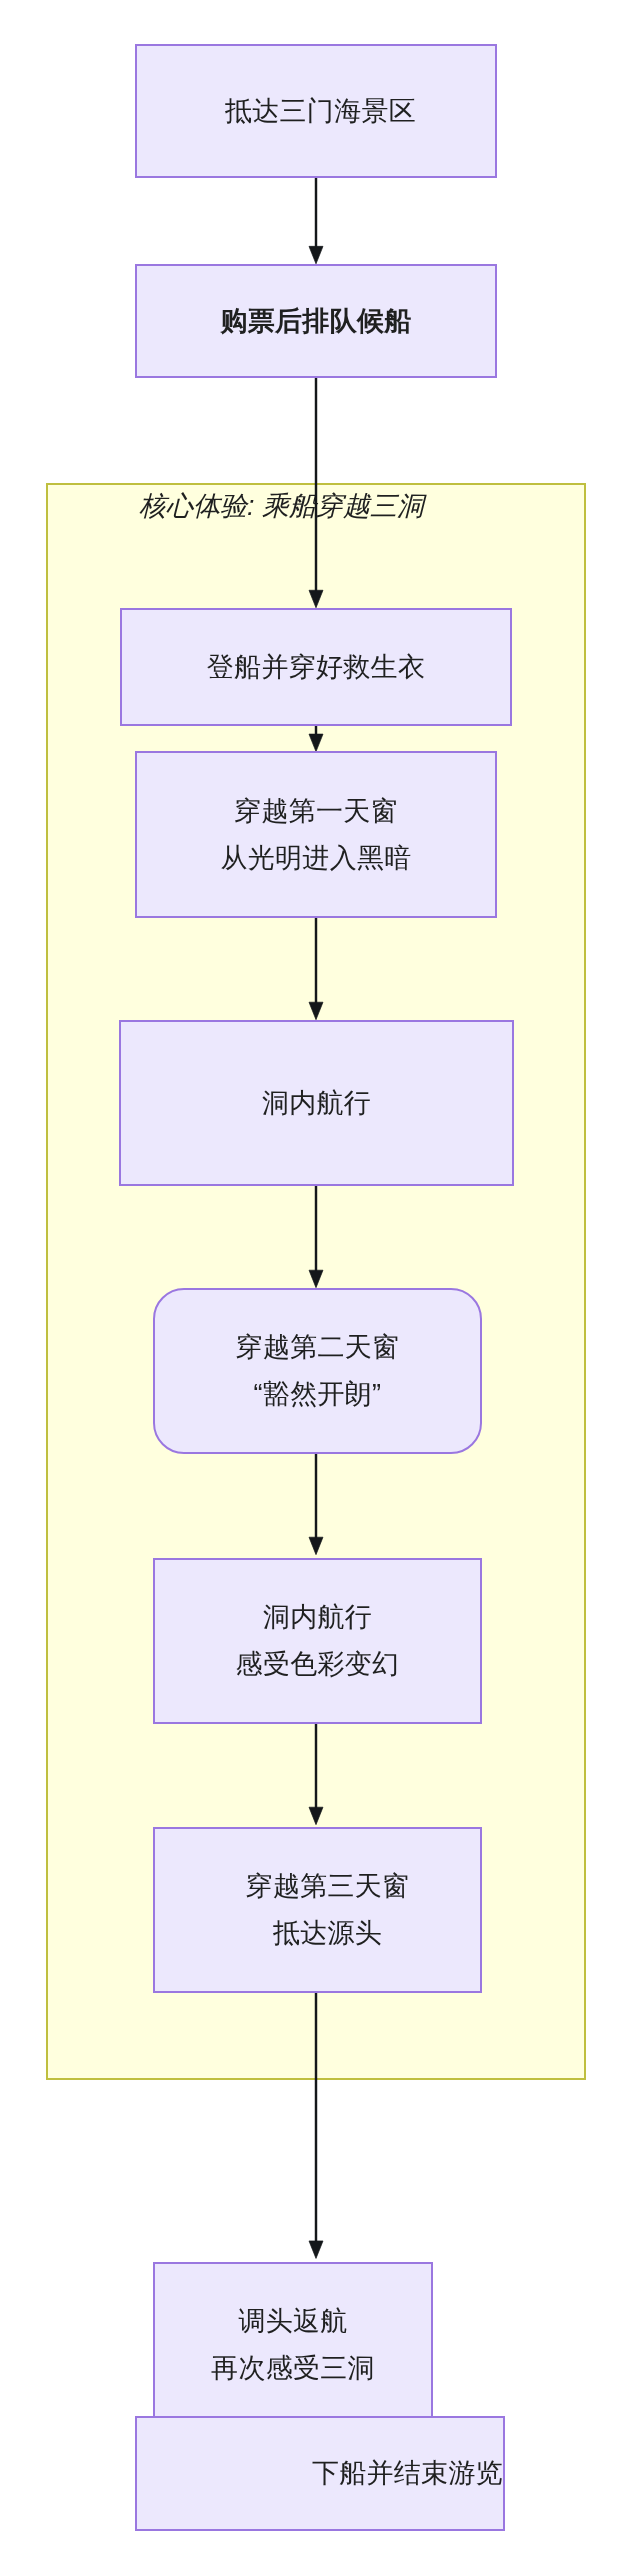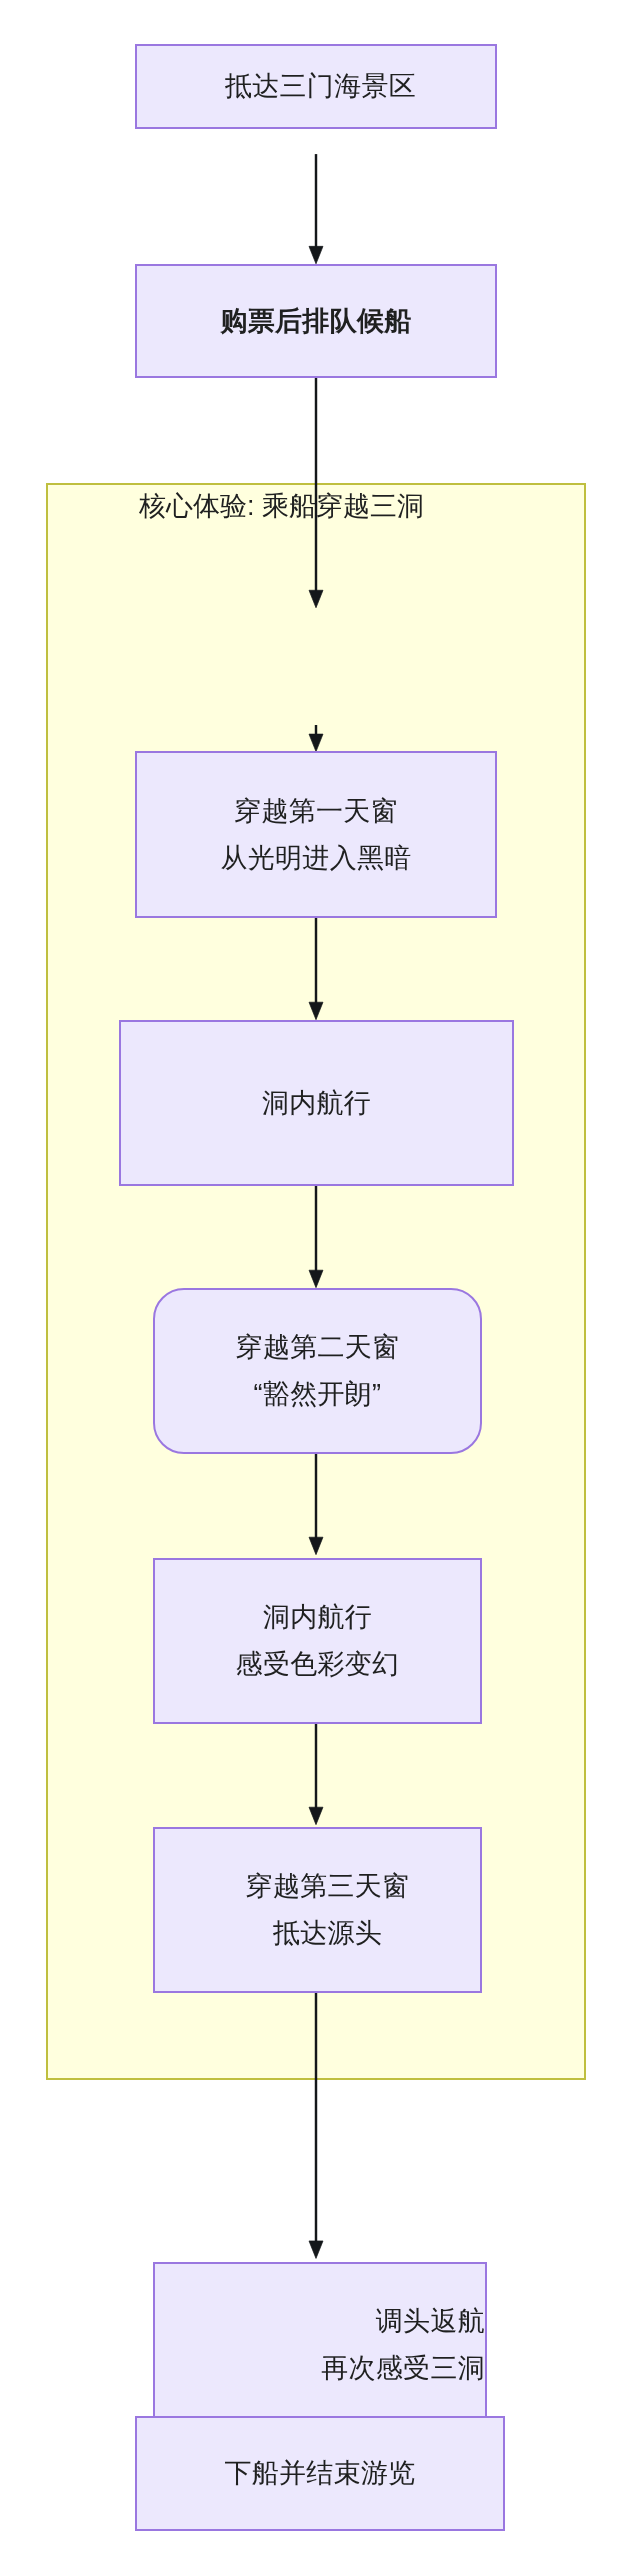--- a/index.html
+++ b/index.html
@@ -69,21 +69,21 @@
     stroke-width: 1;
   }
 </style>
 </head>
 <body>
 
 <div id="canvas">
 
   <div class="subgraph" style="left:46px; top:483px; width:540px; height:1597px;"></div>
 
-  <div class="subgraph-title" style="left:139px; top:490px;">核心体验: 乘船穿越三洞</div>
+  <div class="subgraph-title" style="left:139px; top:490px;font-style:italic;">核心体验: 乘船穿越三洞</div>
 
   <svg class="edge" style="left:0px; top:154px; width:632px; height:119px;" viewBox="0 0 904 170" width="632" height="119">
     <line x1="452" y1="0" x2="452" y2="140"></line>
     <polygon points="452,157 442,132 462,132"></polygon>
   </svg>
 
   <svg class="edge" style="left:0px; top:372px; width:632px; height:245px;" viewBox="0 0 904 350" width="632" height="245">
     <line x1="452" y1="0" x2="452" y2="320"></line>
     <polygon points="452,337 442,312 462,312"></polygon>
   </svg>
@@ -116,28 +116,31 @@
   <svg class="edge" style="left:0px; top:1987px; width:632px; height:280px;" viewBox="0 0 904 400" width="632" height="280">
     <line x1="452" y1="0" x2="452" y2="371"></line>
     <polygon points="452,388 442,363 462,363"></polygon>
   </svg>
 
   <svg class="edge" style="left:0px; top:2423px; width:632px; height:115px;" viewBox="0 0 904 165" width="632" height="115">
     <line x1="452" y1="0" x2="452" y2="136"></line>
     <polygon points="452,153 442,128 462,128"></polygon>
   </svg>
 
-  <div class="node" style="left:135px; top:44px; width:362px; height:85px;padding-left:9px;">
+  <div class="node" style="left:135px; top:44px; width:362px; height:134px;padding-left:9px;">
     <span class="line">抵达三门海景区</span>
   </div>
 
   <div class="node" style="left:135px; top:264px; width:362px; height:114px;font-weight:bold;">
     <span class="line">购票后排队候船</span>
   </div>
 
+  <div class="node" style="left:120px; top:608px; width:392px; height:118px;">
+    <span class="line">登船并穿好救生衣</span>
+  </div>
 
   <div class="node" style="left:135px; top:751px; width:362px; height:167px;">
     <span class="line">穿越第一天窗</span>
     <span class="line">从光明进入黑暗</span>
   </div>
 
   <div class="node" style="left:119px; top:1020px; width:395px; height:166px;">
     <span class="line">洞内航行</span>
   </div>
 
@@ -149,23 +152,23 @@
   <div class="node" style="left:153px; top:1558px; width:329px; height:166px;">
     <span class="line">洞内航行</span>
     <span class="line">感受色彩变幻</span>
   </div>
 
   <div class="node" style="left:153px; top:1827px; width:329px; height:166px;padding-left:20px;">
     <span class="line">穿越第三天窗</span>
     <span class="line">抵达源头</span>
   </div>
 
-  <div class="node" style="left:153px; top:2262px; width:334px; height:166px;align-items:flex-end;">
+  <div class="node" style="left:153px; top:2262px; width:280px; height:166px;">
     <span class="line">调头返航</span>
     <span class="line">再次感受三洞</span>
   </div>
 
-  <div class="node" style="left:135px; top:2416px; width:370px; height:115px;">
+  <div class="node" style="left:135px; top:2416px; width:370px; height:115px;align-items:flex-end;">
     <span class="line">下船并结束游览</span>
   </div>
 
 </div>
 
 
 </body></html>

